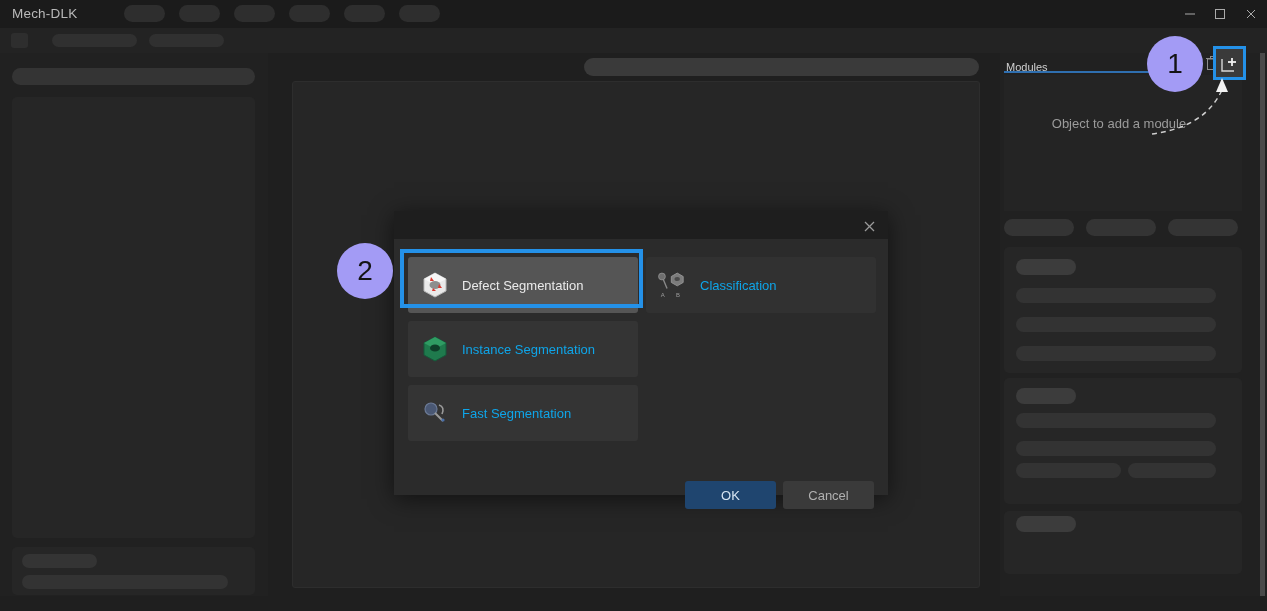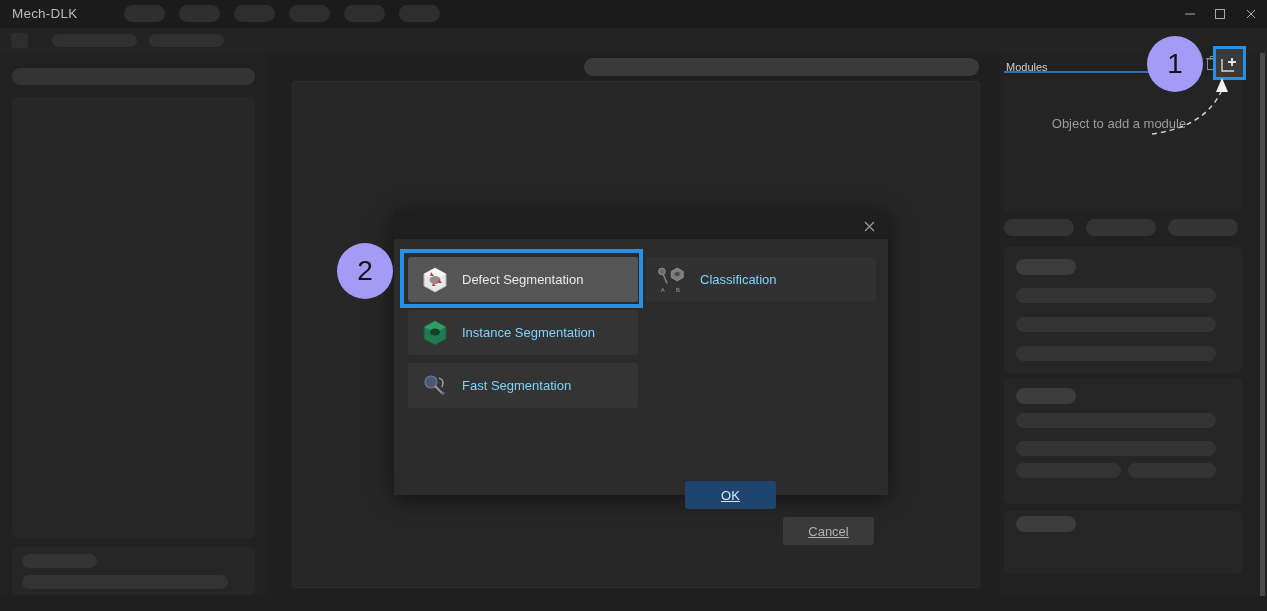--- a/index.html
+++ b/index.html
@@ -175,50 +175,49 @@
     color: #9a9a9a; font-size: 16px; line-height: 1;
   }
   .dlg-body {
     position: absolute; left: 0; top: 28px; width: 494px; height: 256px;
   }
   .mod-col-left { position: absolute; left: 14px; top: 18px; width: 230px; }
   .mod-col-right { position: absolute; left: 252px; top: 18px; width: 230px; }
 
   .mod-item {
     position: relative;
-    width: 230px; height: 45px;
+    width: 230px; height: 56px;
     margin-bottom: 8px;
     background: #343434;
     border-radius: 3px;
     display: flex; align-items: center;
   }
   .mod-item.selected { background: #555555; }
   .mod-item.plain { background: #313131; }
   .mod-icon {
     width: 34px; height: 34px; margin-left: 10px; margin-right: 10px;
     flex: 0 0 34px;
     display: flex; align-items: center; justify-content: center;
   }
   .mod-label { font-size: 13px; color: #c9c9c9; }
   .mod-item.selected .mod-label { color: #eaeaea; }
-  .mod-item.dim .mod-label { color: #7dd3fc; }
+  .mod-item.dim .mod-label { color: #0ea5e9; }
 
   .sel-outline {
     position: absolute; left: 400px; top: 249px; width: 243px; height: 59px;
     border: 4px solid #2491e8; pointer-events: none; z-index: 30;
   }
 
   .dlg-btn {
     position: absolute; height: 28px; width: 91px;
     border-radius: 3px; display: flex; align-items: center; justify-content: center;
     font-size: 13px;
-    text-decoration: underline;
   }
   .dlg-btn.ok { left: 291px; top: 242px; background: #1f456f; color: #d7e5f2; }
-  .dlg-btn.cancel { left: 389px; top: 242px; background: #3a3a3a; color: #b0b0b0; margin-top: 36px; }
+  .dlg-btn.cancel { left: 389px; top: 242px; background: #3a3a3a; color: #b0b0b0; }
 
   
   .badge {
     position: absolute; width: 56px; height: 56px; border-radius: 50%;
     background: #a39bf5; color: #141414;
     display: flex; align-items: center; justify-content: center;
     font-size: 28px; font-family: "Liberation Sans", sans-serif;
     z-index: 60;
   }
   #badge1 { left: 1147px; top: 36px; }

